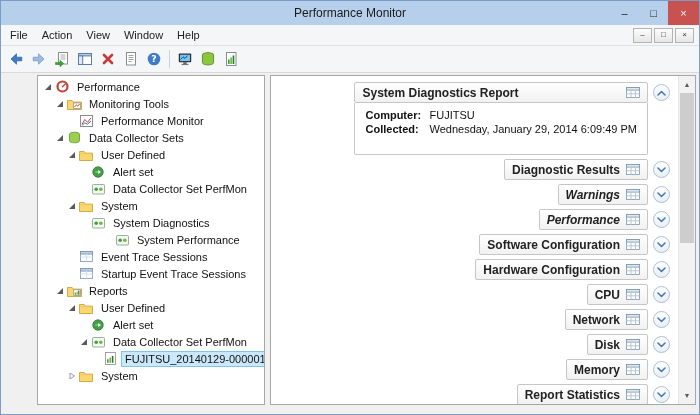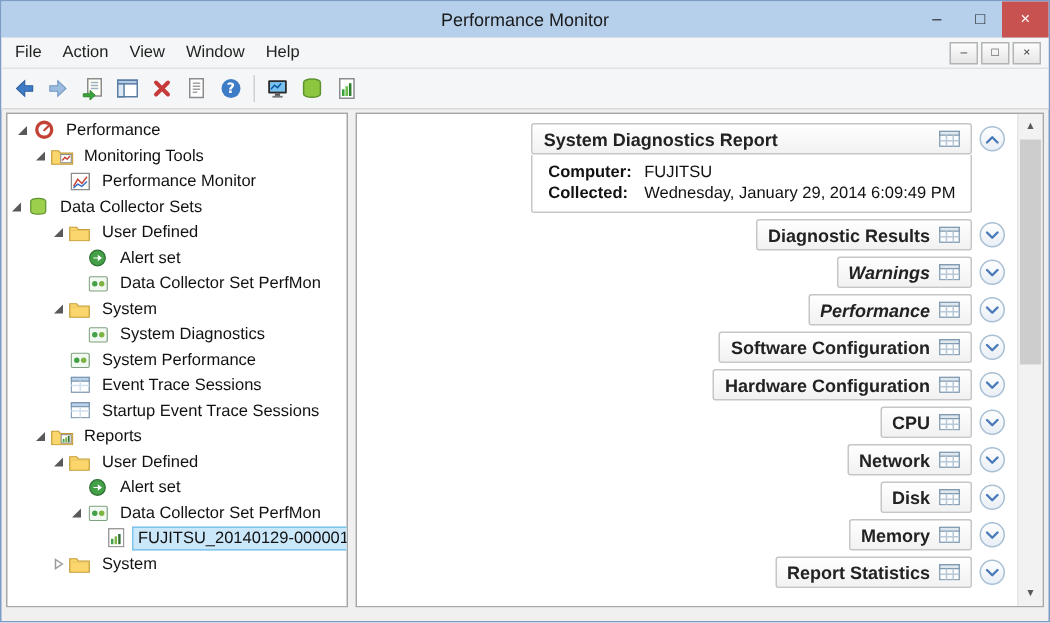--- a/index.html
+++ b/index.html
@@ -29,21 +29,21 @@
 
   
   .toolbar { height: 27px; background: #f5f6f7; border-bottom: 1px solid #d9d9d9;
              display: flex; align-items: center; gap: 1px; padding: 0 4px; flex: 0 0 auto; }
   .tool-btn { width: 22px; height: 22px; border: none; background: transparent; padding: 0;
               display: flex; align-items: center; justify-content: center; cursor: pointer; }
   .tb-sep { width: 1px; height: 18px; background: #d0d0d0; margin: 0 3px; }
 
   
   .main { flex: 1; display: flex; gap: 5px; padding: 2px 3px 0 3px; overflow: hidden;
-          margin-bottom: 9px; }
+          margin-bottom: 9px; margin-left: 33px; }
 
   
   .tree-pane { width: 228px; background: #fff; border: 1px solid #a7a7a7; overflow: hidden;
                padding-top: 2px; flex: 0 0 auto; }
   .tree-row { display: flex; align-items: center; height: 17px; white-space: nowrap; cursor: default; }
   .expander { width: 12px; text-align: center; flex: 0 0 auto; display: inline-flex;
               align-items: center; justify-content: center; }
   .tree-icon { width: 16px; height: 14px; display: inline-flex; align-items: center;
                justify-content: center; flex: 0 0 auto; margin-right: 3px; }
   .tree-label { font-size: 11px; color: #111; padding: 1px 3px; border: 1px solid transparent; }
@@ -60,21 +60,21 @@
                 background: linear-gradient(#ffffff, #f1f1f1); border: 1px solid #c6c6c6;
                 border-radius: 2px; cursor: pointer; }
   .sec-title { font-size: 12px; font-weight: bold; color: #222; flex: 1; white-space: nowrap;
                overflow: hidden; }
   .sec-title.italic { font-style: italic; }
   .grid-icon { display: inline-flex; margin-left: 6px; cursor: pointer; }
   .chev { width: 17px; height: 17px; flex: 0 0 auto; border-radius: 50%;
           border: 1px solid #a9bfd4; background: linear-gradient(#fefefe, #e9eff6);
           display: flex; align-items: center; justify-content: center; padding: 0; cursor: pointer; }
   .sec-content { margin-right: 22px; border: 1px solid #c6c6c6; border-top: none; background: #fff;
-                 padding: 5px 10px 5px; border-radius: 0 0 2px 2px; }
+                 padding: 5px 10px 18px; border-radius: 0 0 2px 2px; }
   .info-row { display: flex; font-size: 11px; line-height: 14px; }
   .info-label { font-weight: bold; width: 64px; flex: 0 0 auto; color: #111; }
   .info-value { color: #111; }
 
   
   .scrollbar { position: absolute; top: 0; right: 0; bottom: 0; width: 17px; background: #f2f2f2;
                border-left: 1px solid #e6e6e6; }
   .sb-btn { height: 17px; display: flex; align-items: center; justify-content: center;
             font-size: 7px; color: #5a5a5a; cursor: pointer; }
   .sb-btn.down { position: absolute; bottom: 0; left: 0; right: 0; }
@@ -218,21 +218,21 @@
           <span class="expander"></span>
           <span class="tree-icon">
             <svg width="13" height="12">
               <rect x="0.5" y="0.5" width="12" height="11" fill="#fff" stroke="#8c8c8c"></rect>
               <path d="M2 9.3 L4.8 4.5 L7.6 7.3 L11 2.8" stroke="#c6463a" fill="none" stroke-width="1"></path>
               <path d="M2 10.3 L4.8 7.8 L7.6 9.2 L11 6" stroke="#3a6ec4" fill="none" stroke-width="1"></path>
             </svg>
           </span>
           <span class="tree-label">Performance Monitor</span>
         </div>
-        <div class="tree-row" style="">
+        <div class="tree-row" style="padding-left: 16px;">
           <span class="expander">
             <svg width="8" height="8">
               <path d="M7 1 V7 H1 Z" fill="#595959"></path>
             </svg>
           </span>
           <span class="tree-icon">
             <svg width="13" height="13">
               <ellipse cx="6.5" cy="3.2" rx="5" ry="2" fill="#9ccf4c" stroke="#5e9330" stroke-width="0.8"></ellipse>
               <path d="M1.5 3.2 V9.8 c0 1.1 2.2 2 5 2 s5 -0.9 5 -2 V3.2" fill="#9ccf4c" stroke="#5e9330" stroke-width="0.8"></path>
             </svg>
@@ -292,21 +292,21 @@
           <span class="expander"></span>
           <span class="tree-icon">
             <svg width="13" height="12">
               <rect x="0.5" y="1.5" width="12" height="9.5" rx="1" fill="#f2f8f2" stroke="#7fa07f" stroke-width="0.8"></rect>
               <circle cx="4.2" cy="6.2" r="1.8" fill="#43a047"></circle>
               <circle cx="8.8" cy="6.2" r="1.8" fill="#7cb342"></circle>
             </svg>
           </span>
           <span class="tree-label">System Diagnostics</span>
         </div>
-        <div class="tree-row" style="padding-left: 28px;">
+        <div class="tree-row" style="padding-left: 64px;">
           <span class="expander"></span>
           <span class="tree-icon">
             <svg width="13" height="12">
               <rect x="0.5" y="1.5" width="12" height="9.5" rx="1" fill="#f2f8f2" stroke="#7fa07f" stroke-width="0.8"></rect>
               <circle cx="4.2" cy="6.2" r="1.8" fill="#43a047"></circle>
               <circle cx="8.8" cy="6.2" r="1.8" fill="#7cb342"></circle>
             </svg>
           </span>
           <span class="tree-label">System Performance</span>
         </div>

